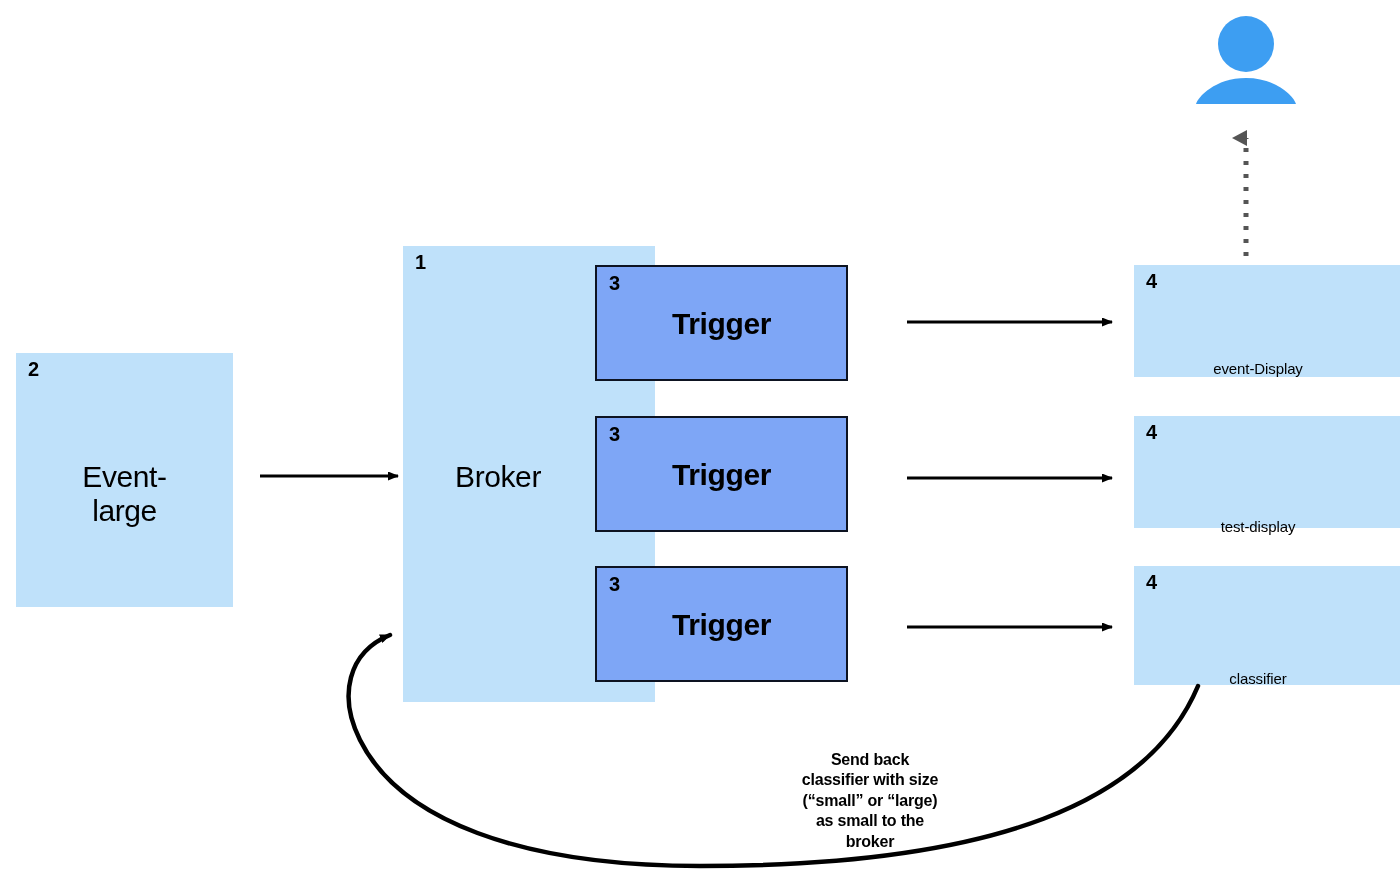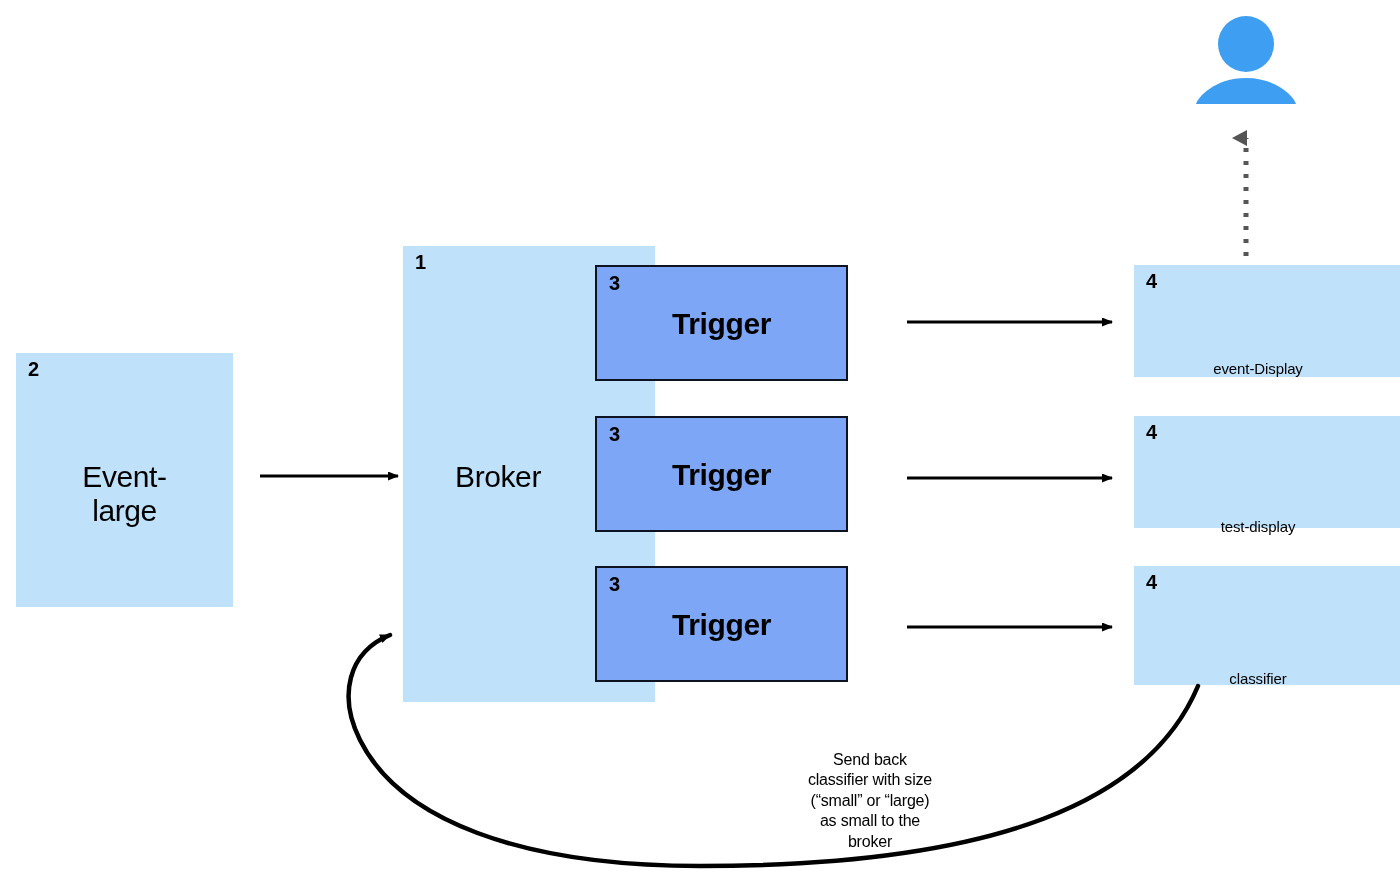--- a/index.html
+++ b/index.html
@@ -67,21 +67,21 @@
     top: 0;
     left: 0;
     width: 1400px;
     height: 896px;
     pointer-events: none;
   }
   .caption {
     position: absolute;
     text-align: center;
     font-size: 16px;
-    font-weight: normal;
+    font-weight: bold;
     line-height: 1.28;
     color: #000000;
     letter-spacing: -0.2px;
   }
 </style>
 </head>
 <body>
 
 <div id="canvas">
 

